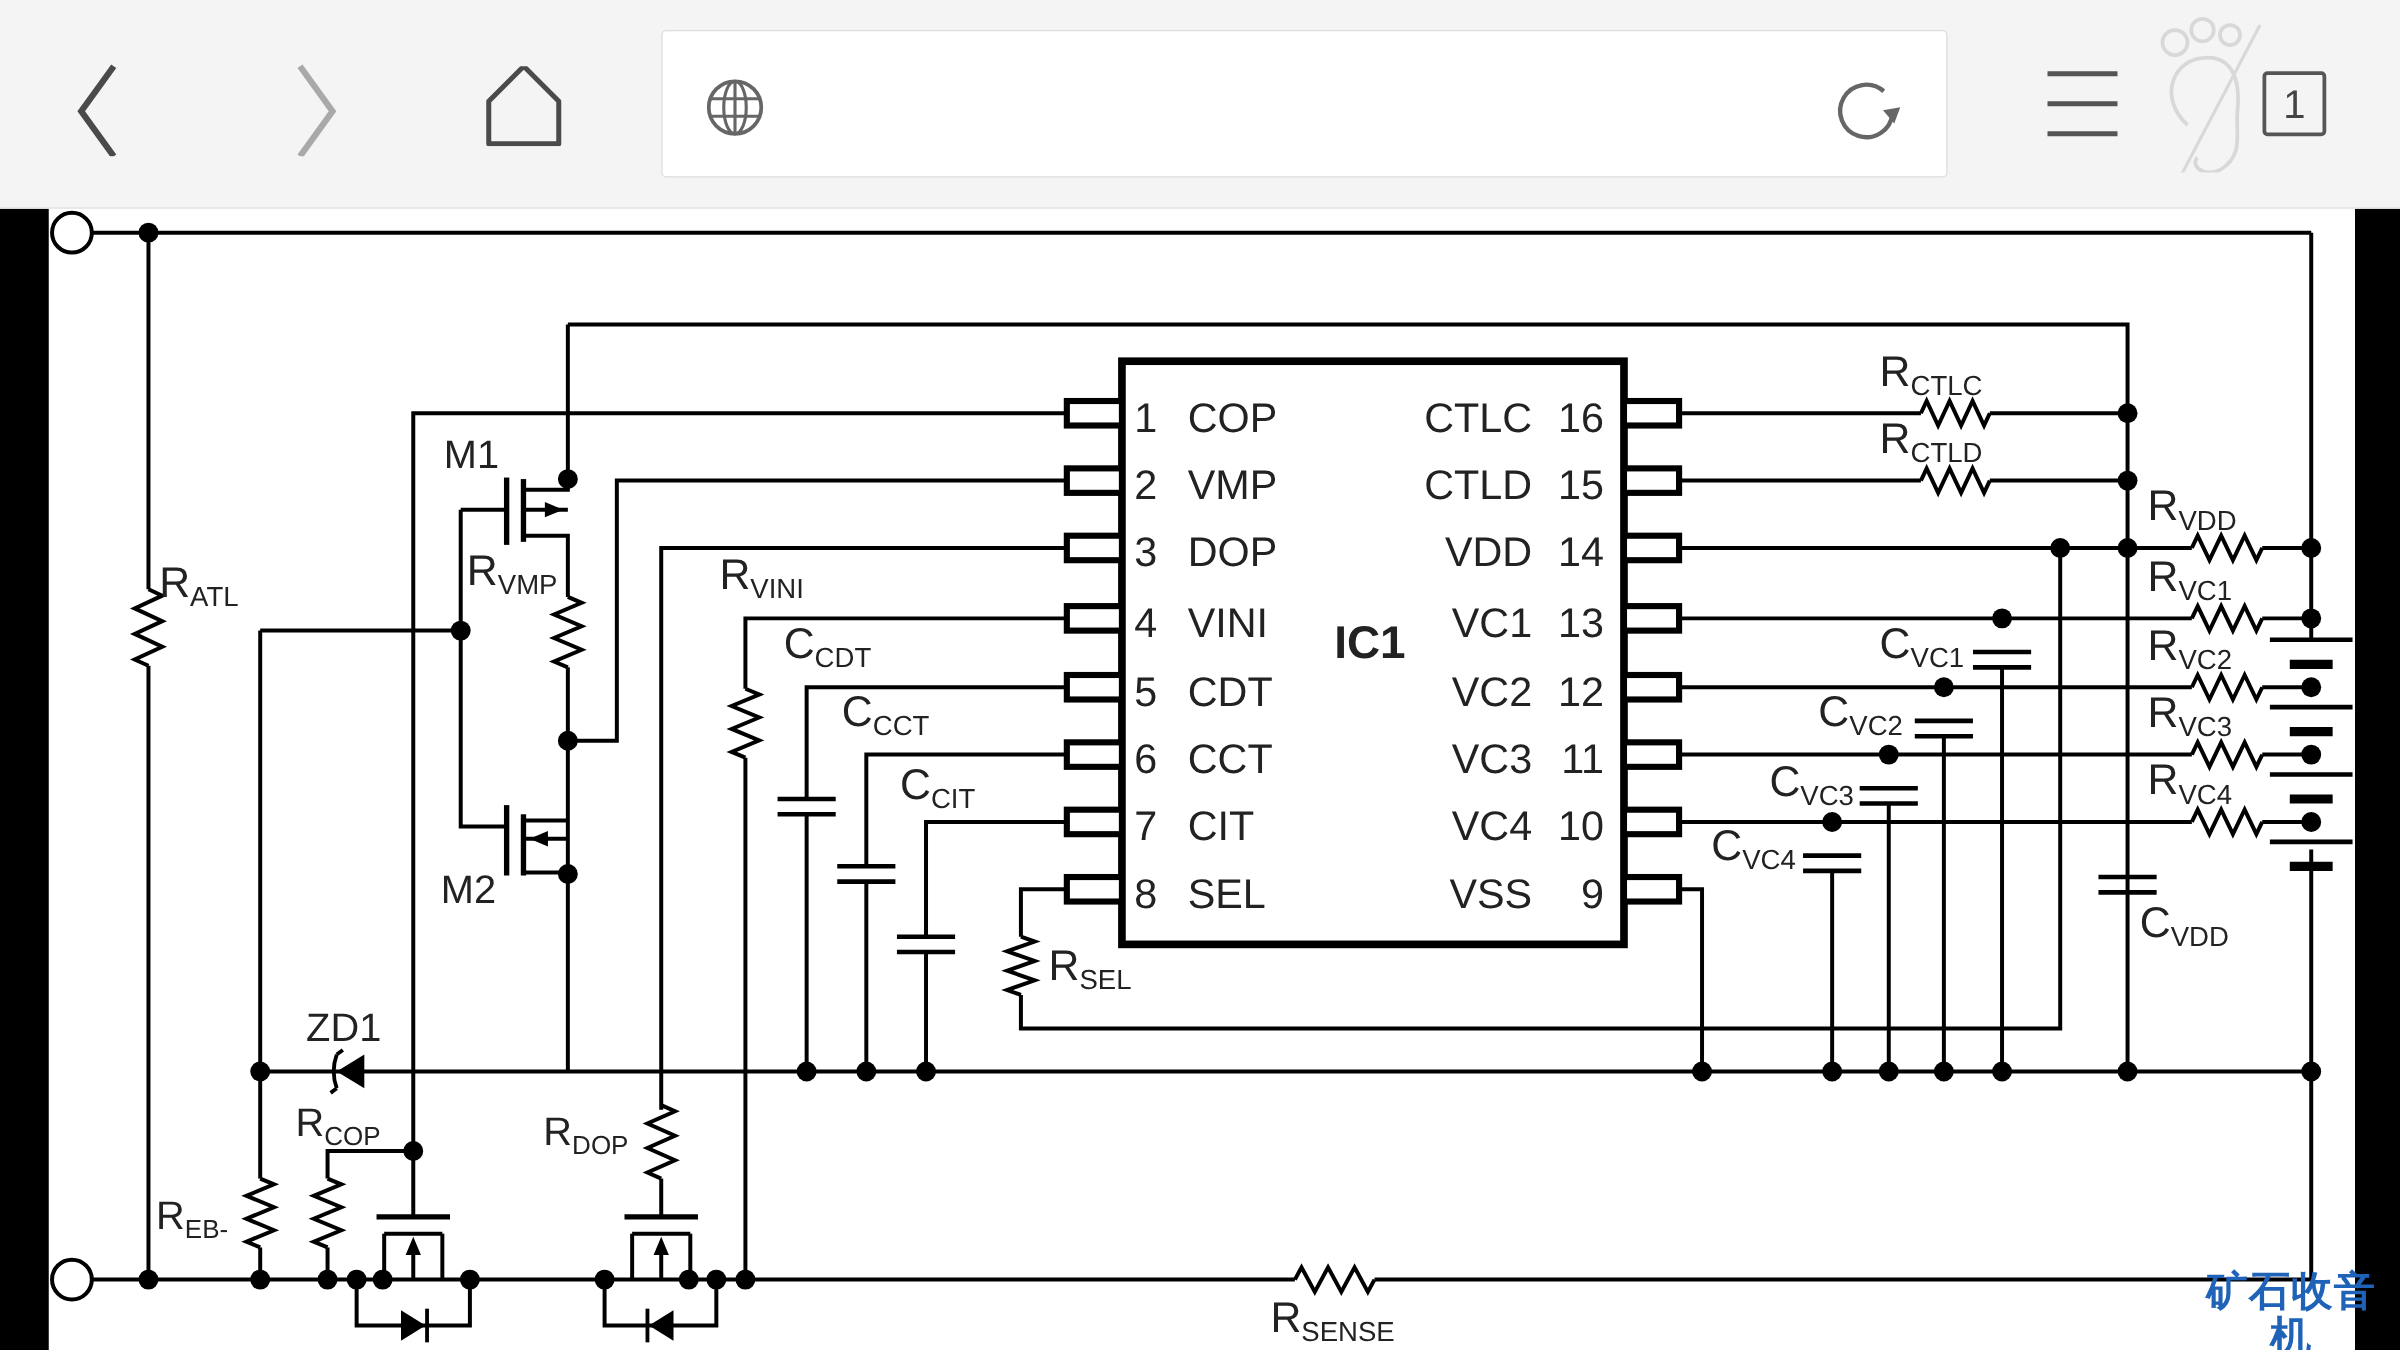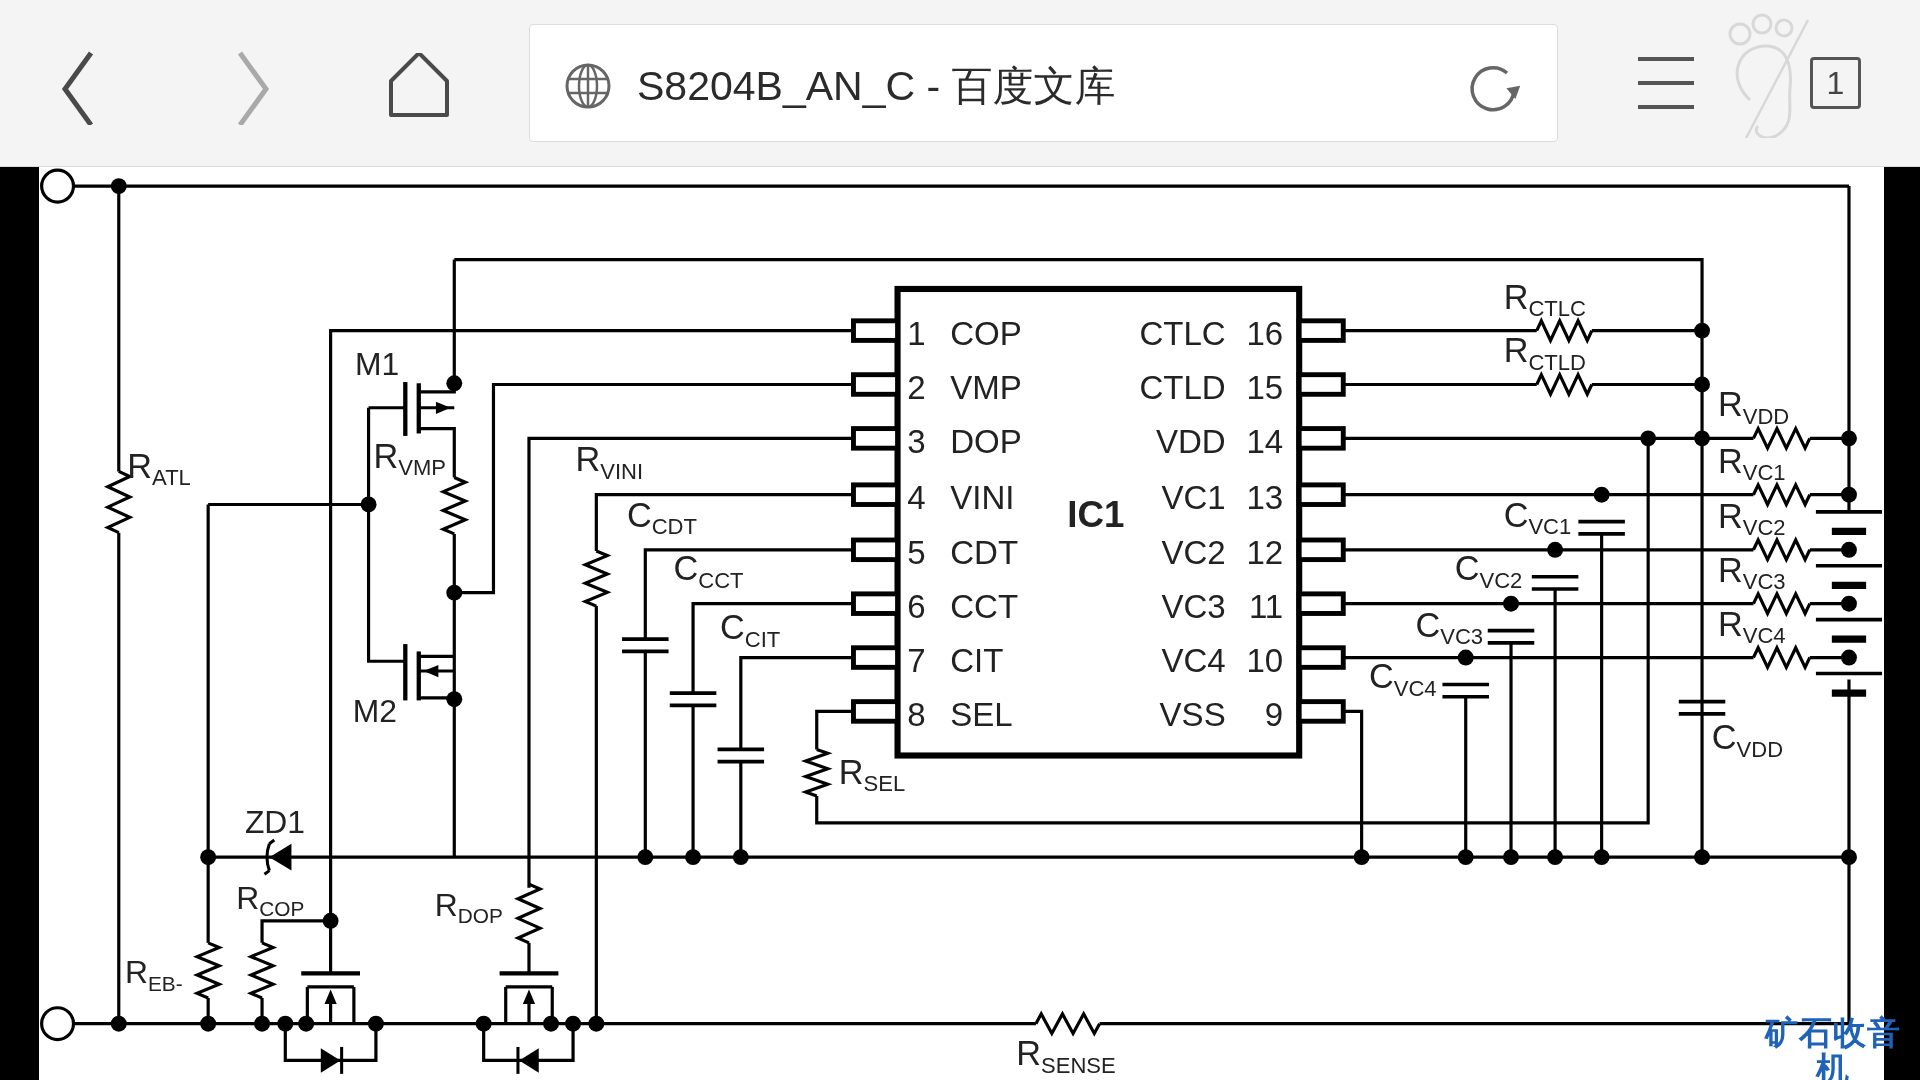--- a/index.html
+++ b/index.html
@@ -46,21 +46,20 @@
   </div>
 
   <div class="addr">
     <svg class="addr-globe" viewBox="0 0 50 50">
       <circle cx="25" cy="25" r="21" fill="none" stroke="#666" stroke-width="3"></circle>
       <ellipse cx="25" cy="25" rx="9" ry="21" fill="none" stroke="#666" stroke-width="2.5"></ellipse>
       <line x1="25" y1="4" x2="25" y2="46" stroke="#666" stroke-width="2.5"></line>
       <line x1="5" y1="18" x2="45" y2="18" stroke="#666" stroke-width="2.5"></line>
       <line x1="5" y1="32" x2="45" y2="32" stroke="#666" stroke-width="2.5"></line>
     </svg>
-    <span class="addr-title">S8204B_AN_C - 百度文库</span>
     <svg class="addr-reload" viewBox="0 0 60 60">
       <path d="M44,16 A21,21 0 1 0 51,34" fill="none" stroke="#666" stroke-width="3.5"></path>
       <polygon points="44,30 58,30 51,42" fill="#666" transform="rotate(-10 51 34)"></polygon>
     </svg>
   </div>
 
   <svg class="menu-btn" viewBox="0 0 60 54">
     <line x1="2" y1="3" x2="58" y2="3" stroke="#555" stroke-width="4"></line>
     <line x1="2" y1="27" x2="58" y2="27" stroke="#555" stroke-width="4"></line>
     <line x1="2" y1="51" x2="58" y2="51" stroke="#555" stroke-width="4"></line>

